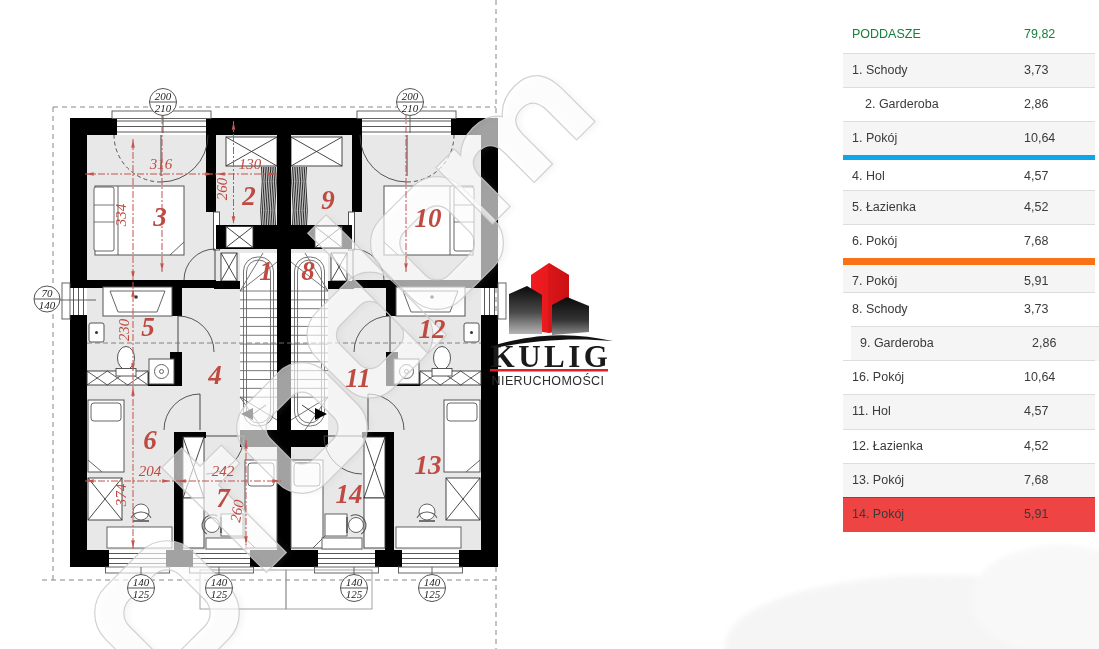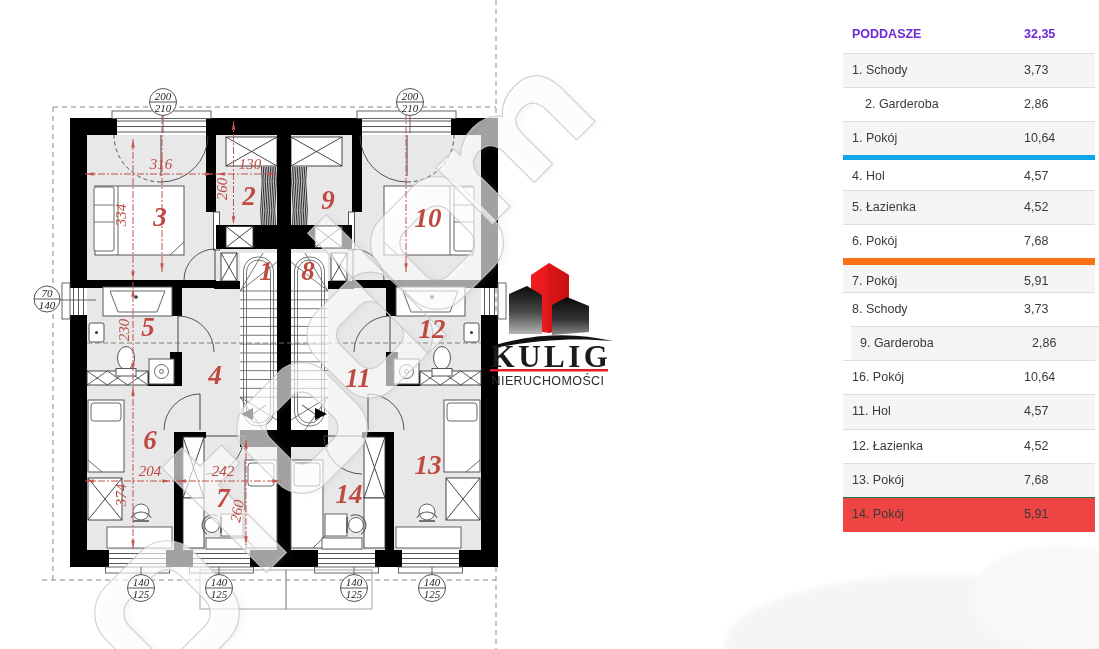--- a/index.html
+++ b/index.html
@@ -416,23 +416,23 @@
 <text x="548" y="385" font-family="Liberation Sans, sans-serif" font-size="12.5" fill="#2b2b2b" text-anchor="middle" letter-spacing="0.4">NIERUCHOMOŚCI</text>
 
 <g filter="url(#wmb)" opacity="0.5">
         <ellipse cx="940" cy="645" rx="215" ry="70" fill="#ececec"></ellipse>
         <ellipse cx="1060" cy="600" rx="90" ry="55" fill="#f2f2f2"></ellipse>
       </g>
 </svg>
 
 <div style="position:absolute;left:843px;top:0;width:252px;height:649px;font-size:12.5px;color:#3a3a3a;">
 
-<div style="position:absolute;left:0;top:0;width:252px;height:53px;font-weight:bold;color:#6d28d9;">
+<div style="position:absolute;left:0;top:0;width:252px;height:53px;font-weight:normal;color:#15803d;">
 <span style="position:absolute;left:9px;top:27px;">PODDASZE</span>
-<span style="position:absolute;left:181px;top:27px;">32,35</span>
+<span style="position:absolute;left:181px;top:27px;">79,82</span>
       </div>
 <div style="position:absolute;left:0;top:53.0px;width:252px;height:34.1px;background:#f5f5f5;border-top:1px solid #ddd;">
         <span style="position:absolute;left:9px;top:9px;">1. Schody</span>
         <span style="position:absolute;left:181px;top:9px;">3,73</span>
       </div>
       <div style="position:absolute;left:0;top:87.1px;width:252px;height:34.1px;background:#ffffff;border-top:1px solid #ddd;">
         <span style="position:absolute;left:9px;top:9px;margin-left:13px;">2. Garderoba</span>
         <span style="position:absolute;left:181px;top:9px;">2,86</span>
       </div>
       <div style="position:absolute;left:0;top:121.3px;width:252px;height:34.1px;background:#f5f5f5;border-top:1px solid #ddd;">

